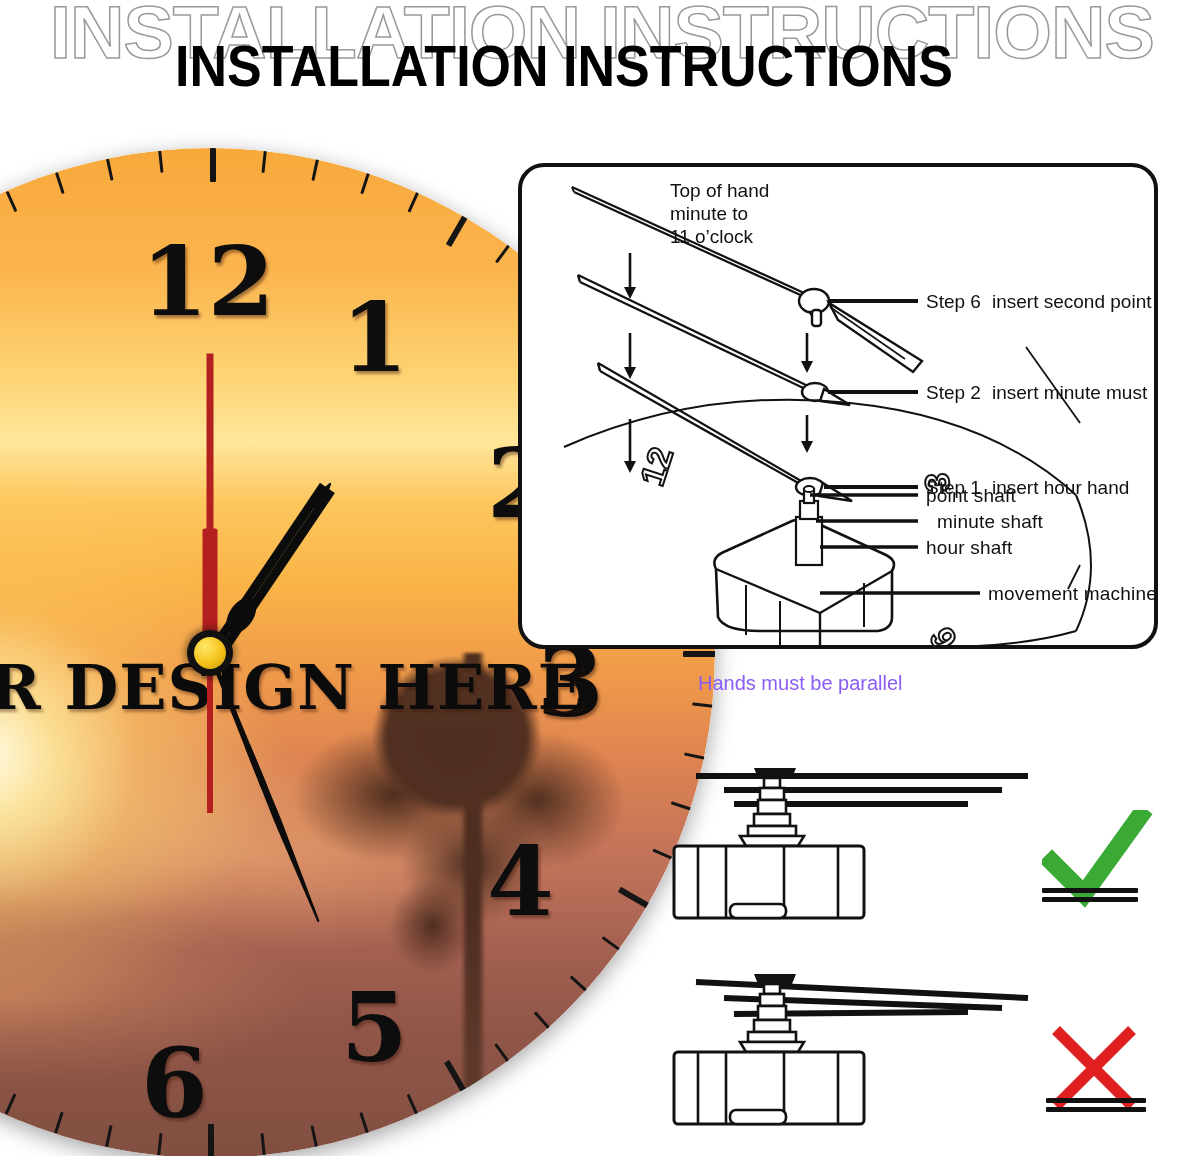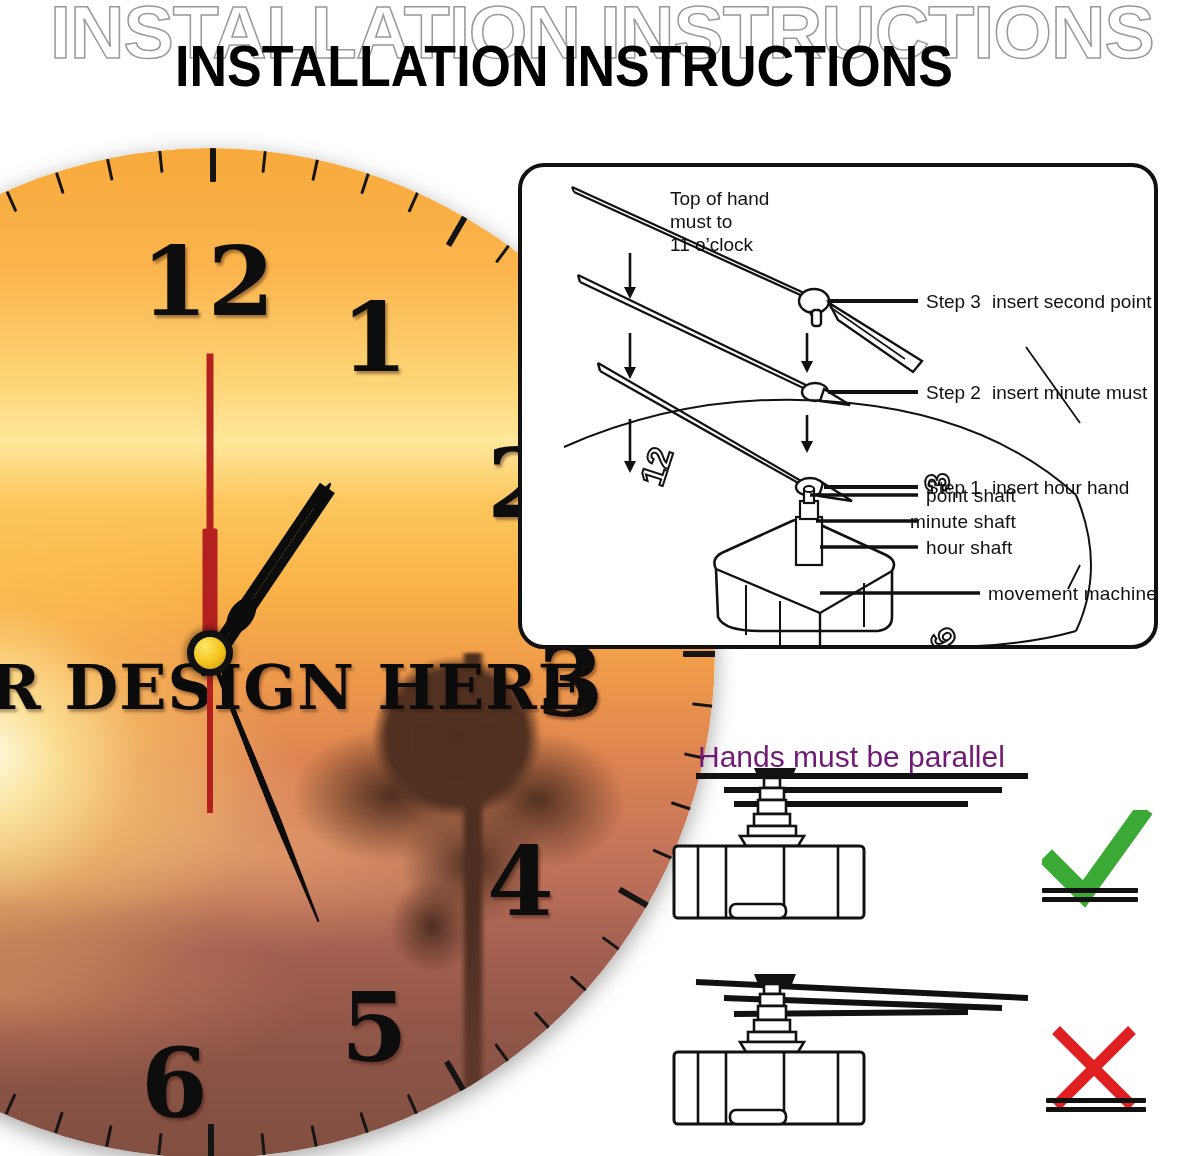--- a/index.html
+++ b/index.html
@@ -142,31 +142,31 @@
 
   
   #diagram-panel{
     position:absolute;left:518px;top:163px;width:640px;height:486px;
     background:#fff;border:4px solid #111;border-radius:26px;
     box-sizing:border-box;overflow:hidden;
   }
   .d-label{position:absolute;font-size:19px;color:#111;white-space:nowrap;letter-spacing:.2px;}
   .d-step{position:absolute;font-size:19px;color:#111;white-space:nowrap;}
   .d-step b{font-weight:normal;display:inline-block;width:66px;}
-  #top-note{position:absolute;left:148px;top:12px;font-size:19px;line-height:23px;color:#111;margin-top:8px;}
+  #top-note{position:absolute;left:148px;top:12px;font-size:19px;line-height:23px;color:#111;}
 
   .ghostnum{
     position:absolute;font-size:34px;font-weight:bold;color:transparent;
     -webkit-text-stroke:2px #111;
     font-family:"Liberation Sans",sans-serif;
   }
 
   
   #parallel-title{
-    position:absolute;left:698px;top:740px;font-size:30px;color:#701a75;white-space:nowrap;
+    position:absolute;left:698px;top:672px;font-size:20px;color:#8b5cf6;white-space:nowrap;
   }
   .verdict{position:absolute;}
   .verdict .bars{position:absolute;left:0;top:72px;width:96px;}
   .verdict .bars div{height:5px;background:#111;margin-bottom:4px;border-radius:1px;}
 </style>
 </head>
 <body>
 
 <div id="title-area">
   <div id="ghost-title">INSTALLATION INSTRUCTIONS</div>
@@ -405,36 +405,36 @@
       <path d="M300,382 L398,382" stroke-width="3.4"></path>
       <path d="M300,428 L460,428" stroke-width="3.4"></path>
 
       <path d="M506,182 L560,258" stroke-width="1.8"></path>
       <path d="M560,400 L548,424" stroke-width="1.8"></path>
     </g>
   </svg>
 
   <div id="top-note">
     <div>Top of hand</div>
-    <div>must to</div>
+    <div>minute to</div>
     <div>11 o’clock</div>
   </div>
 
   <div class="d-step" style="left:404px;top:124px;">
-    <b>Step 3</b><span>insert second point</span>
+    <b>Step 6</b><span>insert second point</span>
   </div>
   <div class="d-step" style="left:404px;top:215px;">
     <b>Step 2</b><span>insert minute must</span>
   </div>
   <div class="d-step" style="left:404px;top:310px;">
     <b>Step 1</b><span>insert hour hand</span>
   </div>
 
   <div class="d-label" style="left:404px;top:318px;">point shaft</div>
-  <div class="d-label" style="left:388px;top:344px;text-align:right;">minute shaft</div>
+  <div class="d-label" style="left:415px;top:344px;text-align:right;">minute shaft</div>
   <div class="d-label" style="left:404px;top:370px;">hour shaft</div>
   <div class="d-label" style="left:466px;top:416px;">movement machine</div>
 
   <div class="ghostnum" style="left:116px;top:280px;transform:rotate(-72deg);">12</div>
   <div class="ghostnum" style="left:406px;top:296px;transform:rotate(-92deg);">3</div>
   <div class="ghostnum" style="left:412px;top:452px;transform:rotate(-118deg);">6</div>
 </div>
 
 <div id="parallel-title">Hands must be parallel</div>
 

